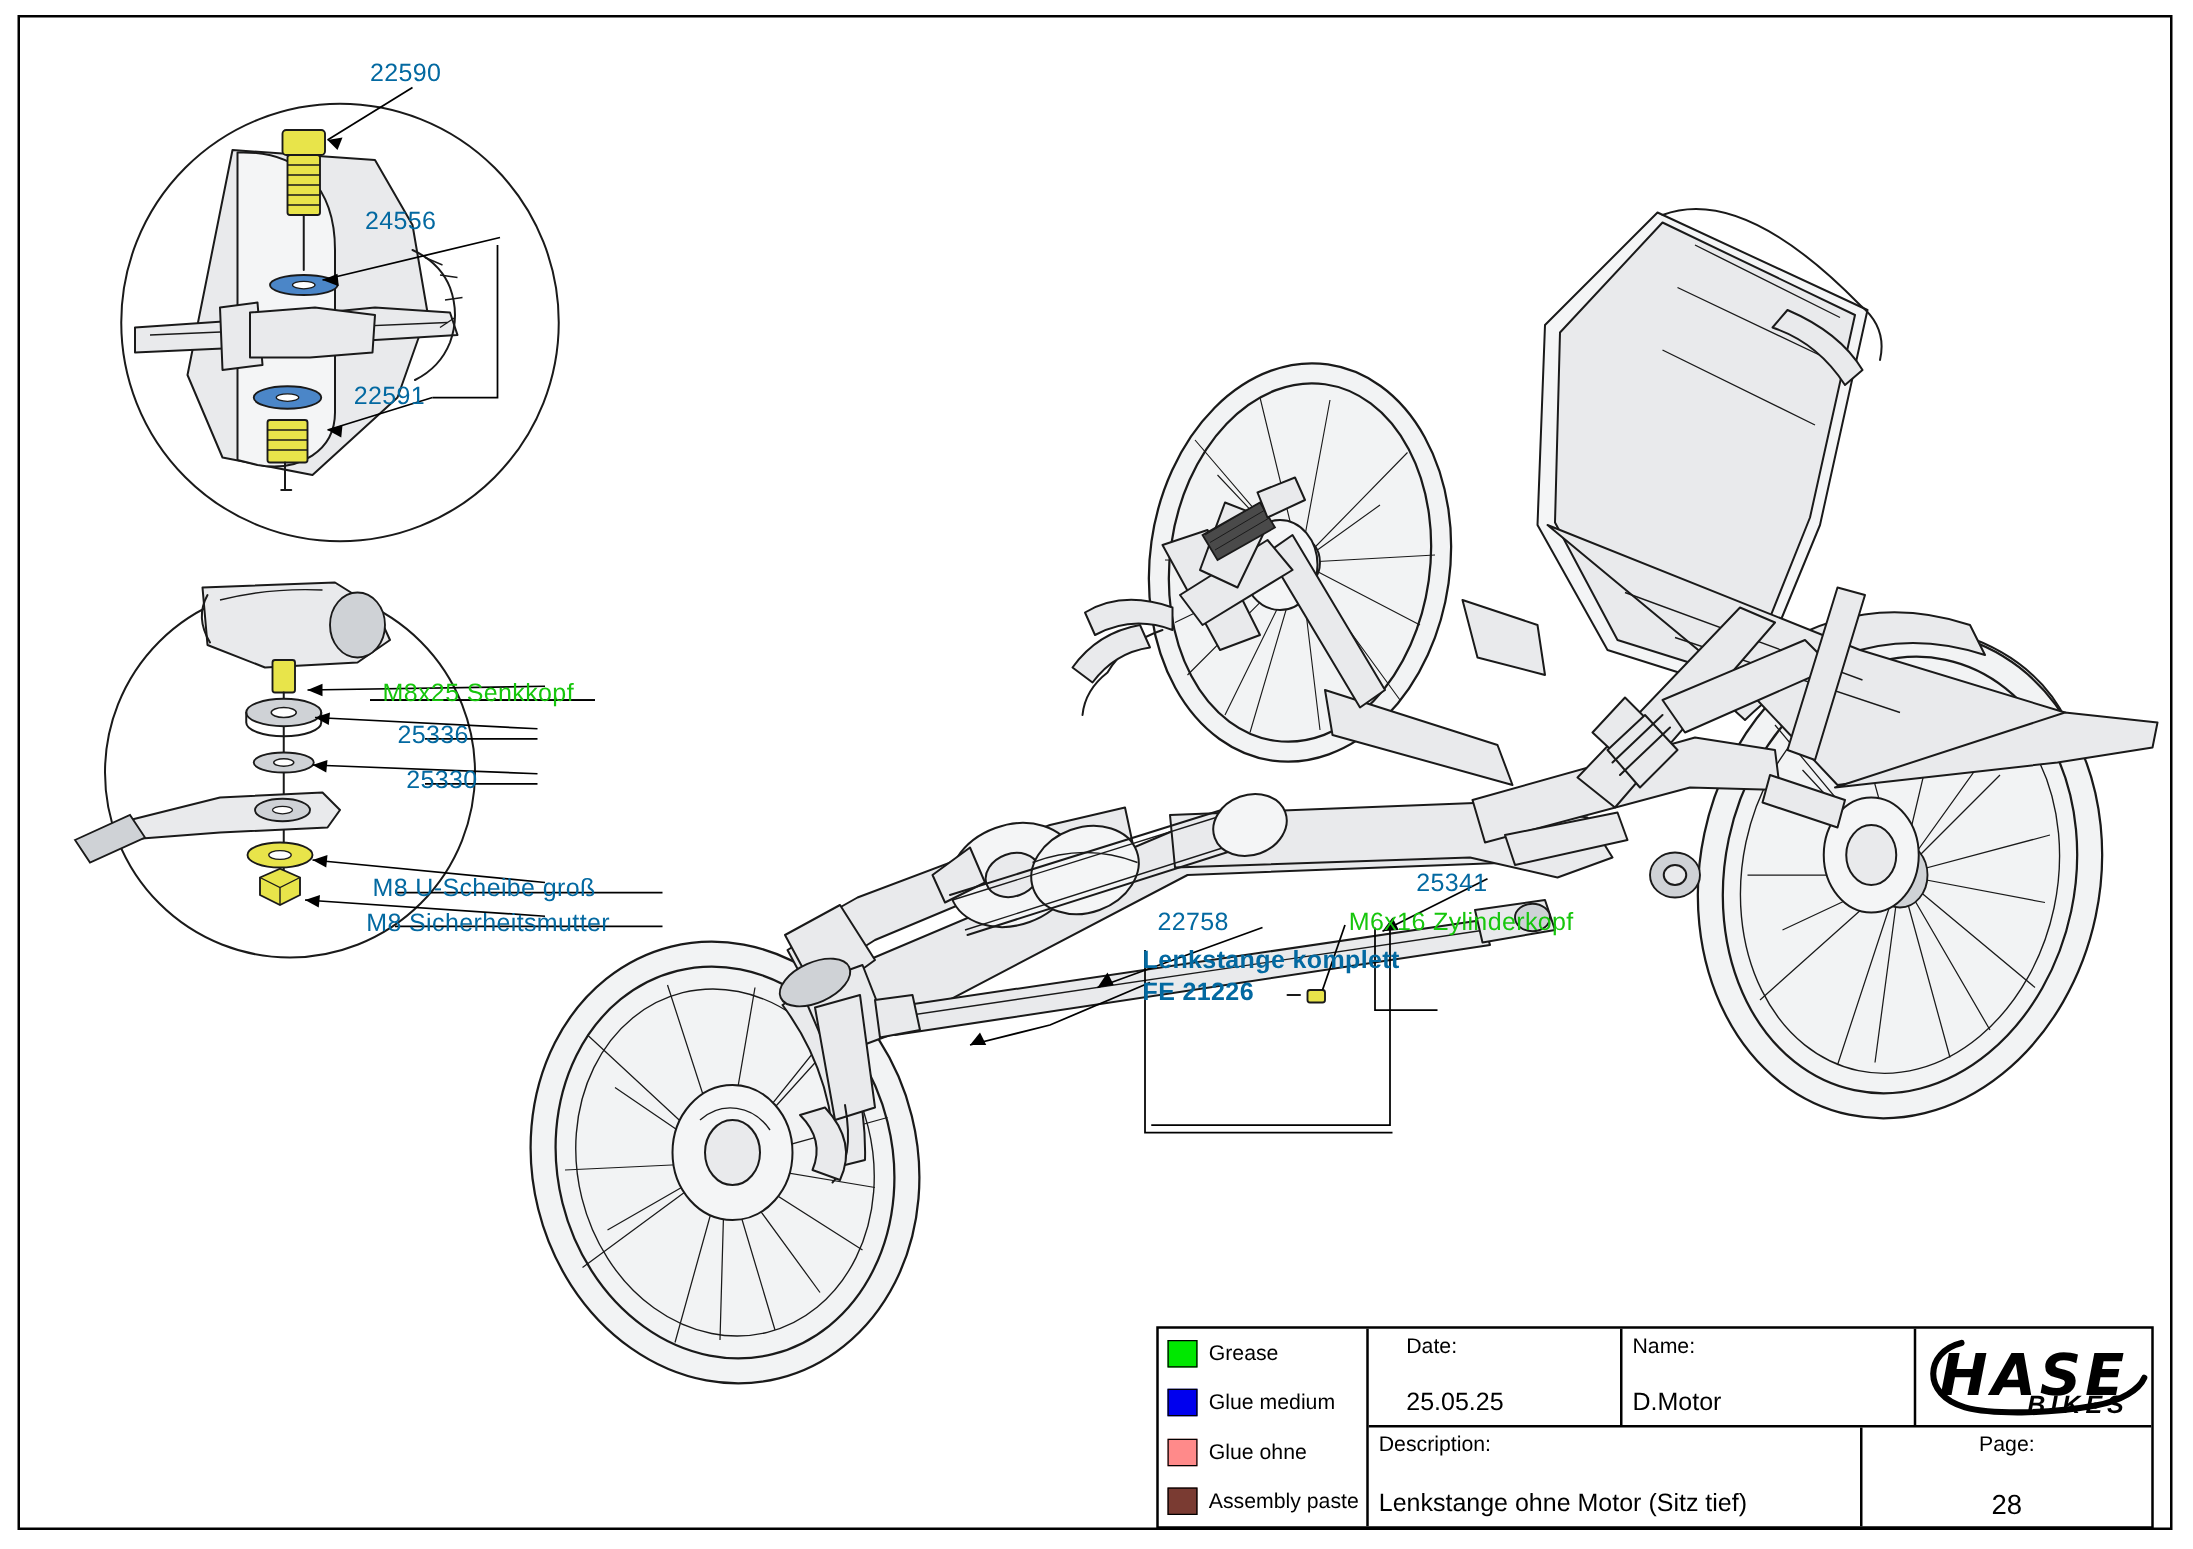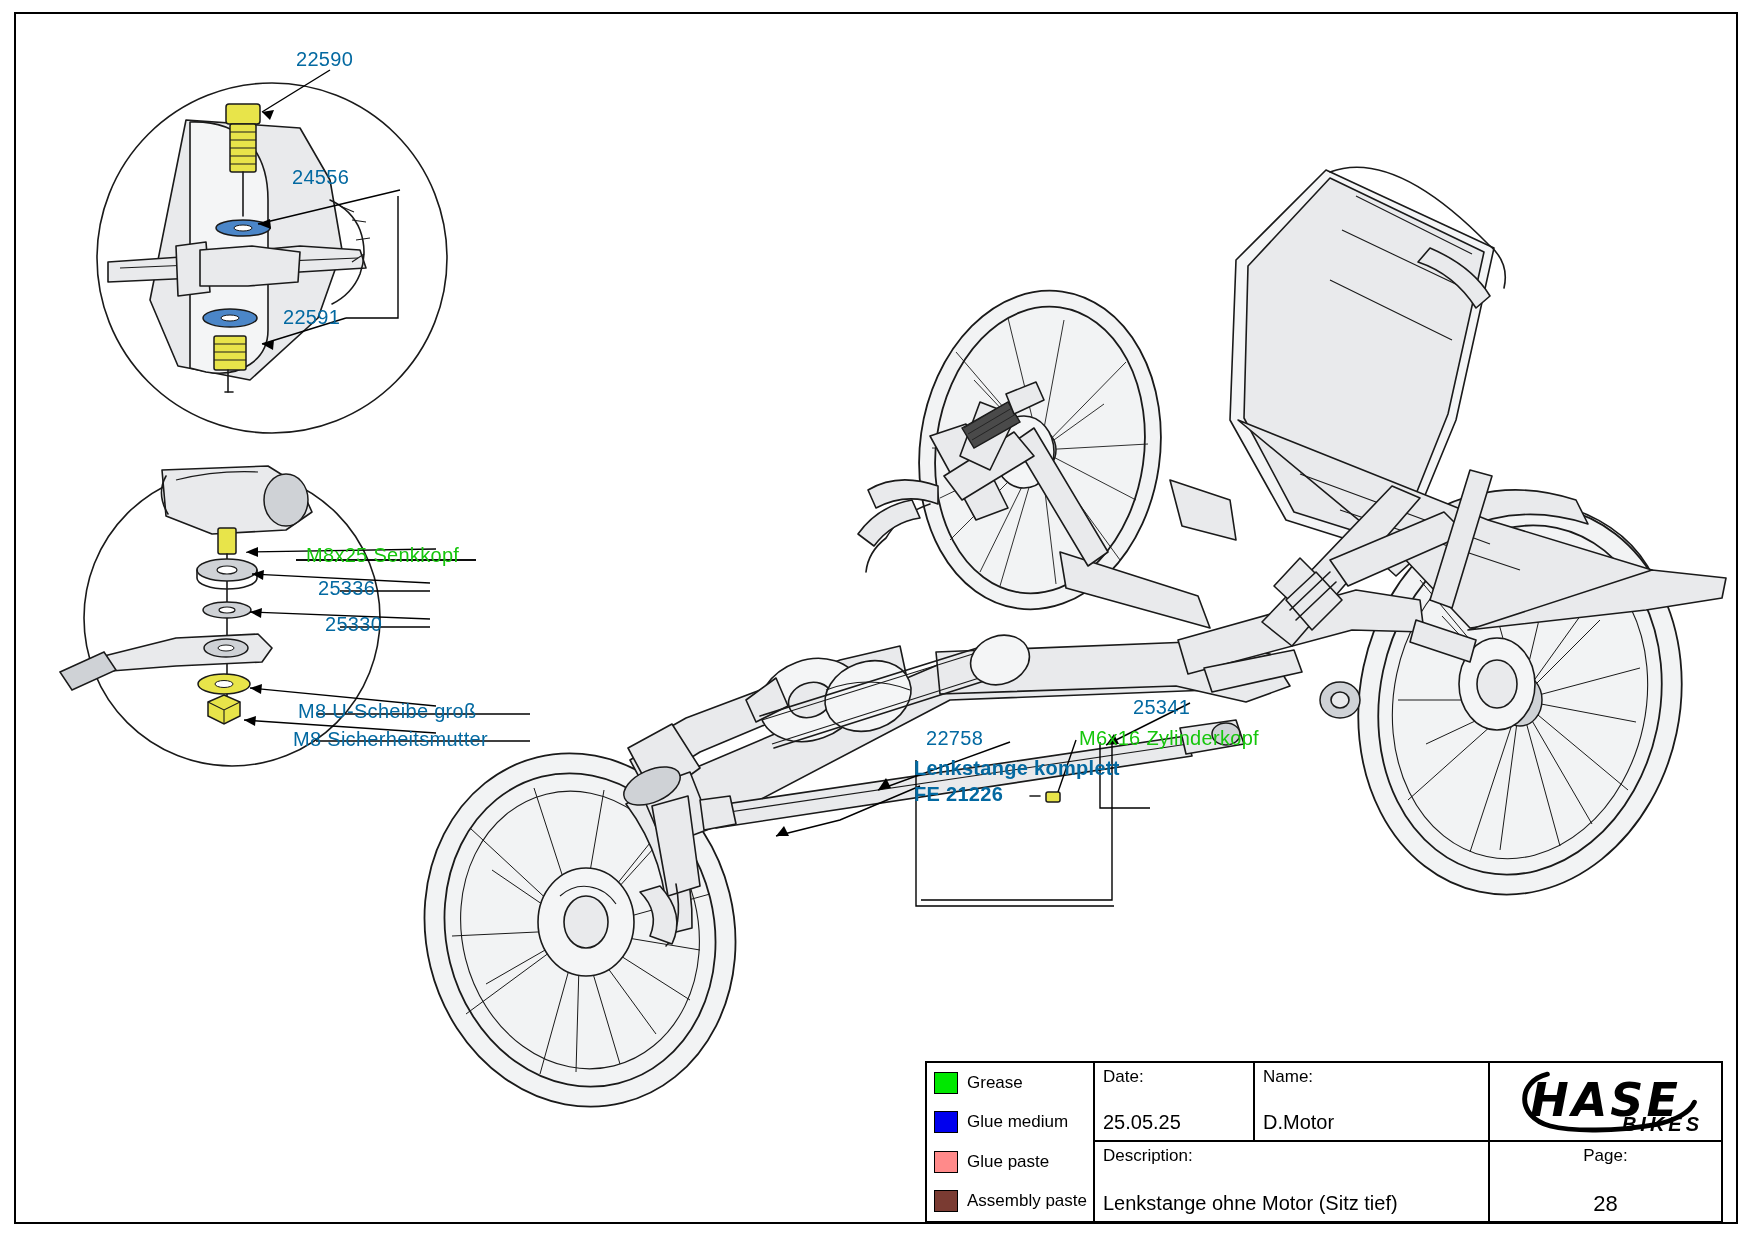--- a/index.html
+++ b/index.html
@@ -17,21 +17,21 @@
   #titleblock{position:absolute;left:925px;top:1061px;width:798px;height:162px;border:2px solid #000;box-sizing:border-box;display:flex;}
   #legend{width:168px;border-right:2px solid #000;box-sizing:border-box;display:flex;flex-direction:column;}
   .legend-row{flex:1;display:flex;align-items:center;padding-left:7px;font-size:17px;}
   .legend-swatch{width:24px;height:22px;border:1px solid #000;margin-right:9px;box-sizing:border-box;}
   #meta{flex:1;display:flex;flex-direction:column;}
   .meta-top{height:50%;display:flex;border-bottom:2px solid #000;box-sizing:border-box;}
   .meta-bot{height:50%;display:flex;}
   .cell{box-sizing:border-box;position:relative;}
   .cell .cap{position:absolute;left:8px;top:4px;font-size:17px;}
   .cell .val{position:absolute;left:8px;bottom:6px;font-size:20px;}
-  .date-cell{width:160px;border-right:2px solid #000;}
+  .date-cell{width:181px;border-right:2px solid #000;margin-left:22px;}
   .name-cell{width:235px;border-right:2px solid #000;}
   .logo-cell{flex:1;display:flex;align-items:center;justify-content:center;}
   .desc-cell{width:395px;border-right:2px solid #000;}
   .page-cell{flex:1;}
   .page-cell .cap{left:50%;transform:translateX(-50%);text-align:right;}
   .page-cell .val{left:50%;transform:translateX(-50%);bottom:4px;font-size:22px;}
   .meta-bot .desc-cell{border-right:2px solid #000;}
   .meta-bot{border-top:0;}
   .logowrap{position:relative;width:100%;height:100%;}
   .hasetext{position:absolute;left:50%;top:50%;transform:translate(-50%,-54%);font-size:46px;font-weight:bold;font-style:italic;letter-spacing:3px;font-family:"DejaVu Sans",sans-serif;}
@@ -314,21 +314,21 @@
       <div class="legend-row">
         <span class="legend-swatch" style="background:#00e800"></span>
         <span>Grease</span>
       </div>
       <div class="legend-row">
         <span class="legend-swatch" style="background:#0000ee"></span>
         <span>Glue medium</span>
       </div>
       <div class="legend-row">
         <span class="legend-swatch" style="background:#ff8a8a"></span>
-        <span>Glue paste</span>
+        <span>Glue ohne</span>
       </div>
       <div class="legend-row">
         <span class="legend-swatch" style="background:#7a3b32"></span>
         <span>Assembly paste</span>
       </div>
     </div>
 
     <div id="meta">
       <div class="meta-top">
         <div class="cell date-cell">

